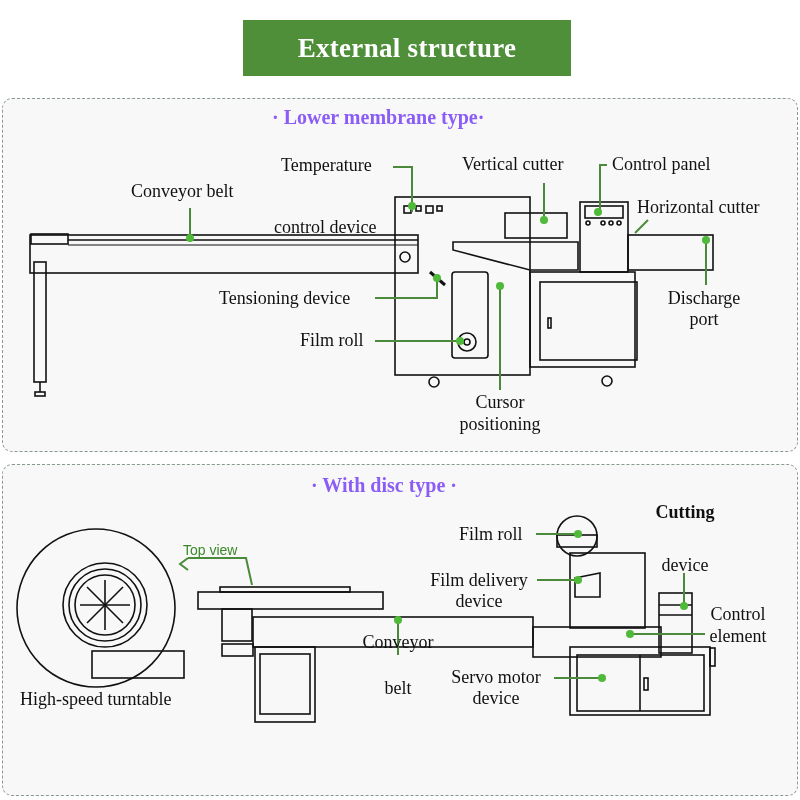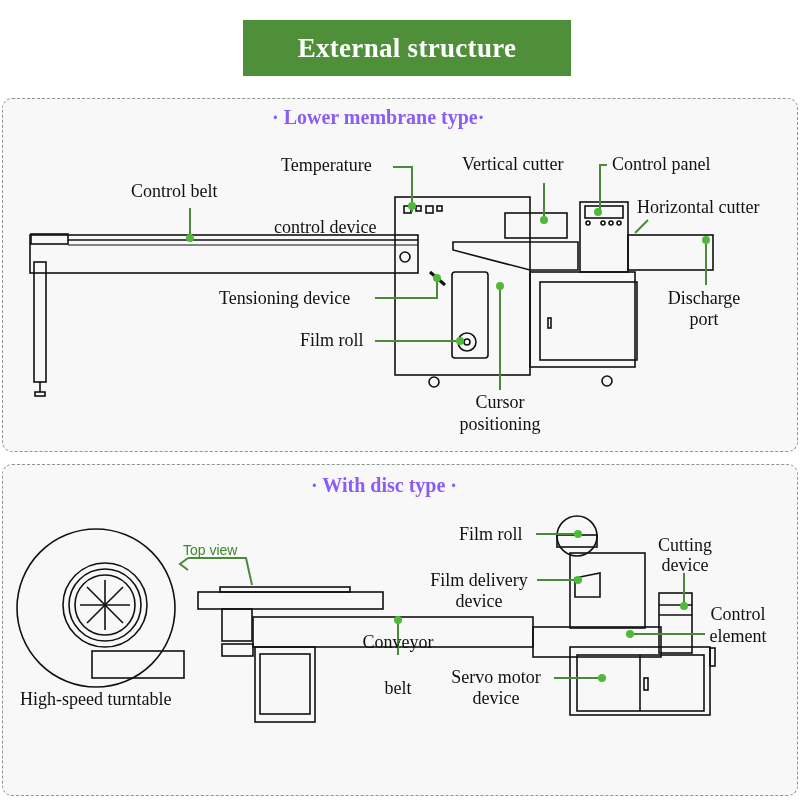--- a/index.html
+++ b/index.html
@@ -138,38 +138,38 @@
   <g fill="#4fb93a">
     <circle cx="578" cy="534" r="4"></circle>
     <circle cx="578" cy="580" r="4"></circle>
     <circle cx="684" cy="606" r="4"></circle>
     <circle cx="630" cy="634" r="4"></circle>
     <circle cx="398" cy="620" r="4"></circle>
     <circle cx="602" cy="678" r="4"></circle>
   </g>
 </svg>
 
-<div class="lbl" style="left:131px;top:181px;">Control belt</div>
+<div class="lbl" style="left:131px;top:181px;">Conveyor belt</div>
 <div class="lbl" style="left:281px;top:155px;">Temperature</div>
 <div class="lbl" style="left:274px;top:177px;margin-top:40px;">control device</div>
 <div class="lbl" style="left:462px;top:154px;">Vertical cutter</div>
 <div class="lbl" style="left:612px;top:154px;">Control panel</div>
 <div class="lbl" style="left:637px;top:197px;">Horizontal cutter</div>
 <div class="lbl" style="left:219px;top:288px;">Tensioning device</div>
 <div class="lbl" style="left:300px;top:330px;">Film roll</div>
 <div class="lbl c" style="left:654px;top:288px;width:100px;">Discharge</div>
 <div class="lbl c" style="left:654px;top:309px;width:100px;">port</div>
 <div class="lbl c" style="left:450px;top:392px;width:100px;">Cursor</div>
 <div class="lbl c" style="left:450px;top:414px;width:100px;">positioning</div>
 
 <div class="topview" style="left:183px;top:542px;">Top view</div>
 <div class="lbl" style="left:20px;top:689px;">High-speed turntable</div>
 <div class="lbl" style="left:459px;top:524px;">Film roll</div>
 <div class="lbl c" style="left:419px;top:570px;width:120px;">Film delivery</div>
 <div class="lbl c" style="left:419px;top:591px;width:120px;">device</div>
-<div class="lbl c" style="left:644px;top:535px;width:82px;">Cutting</div>
+<div class="lbl c" style="left:644px;top:502px;width:82px;font-weight:bold;">Cutting</div>
 <div class="lbl c" style="left:644px;top:555px;width:82px;">device</div>
 <div class="lbl c" style="left:700px;top:604px;width:76px;">Control</div>
 <div class="lbl c" style="left:700px;top:626px;width:76px;">element</div>
 <div class="lbl c" style="left:348px;top:632px;width:100px;">Conveyor</div>
 <div class="lbl c" style="left:348px;top:678px;width:100px;">belt</div>
 <div class="lbl c" style="left:440px;top:667px;width:112px;">Servo motor</div>
 <div class="lbl c" style="left:440px;top:688px;width:112px;">device</div>
 
 </body></html>

